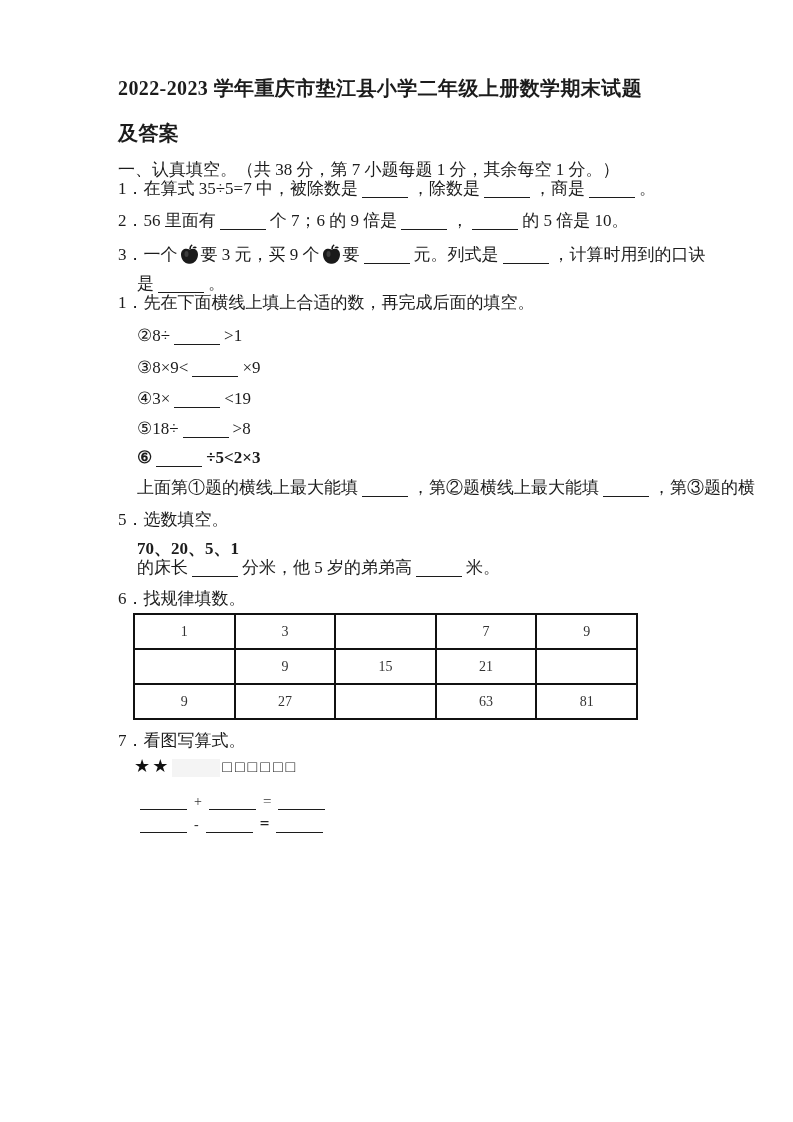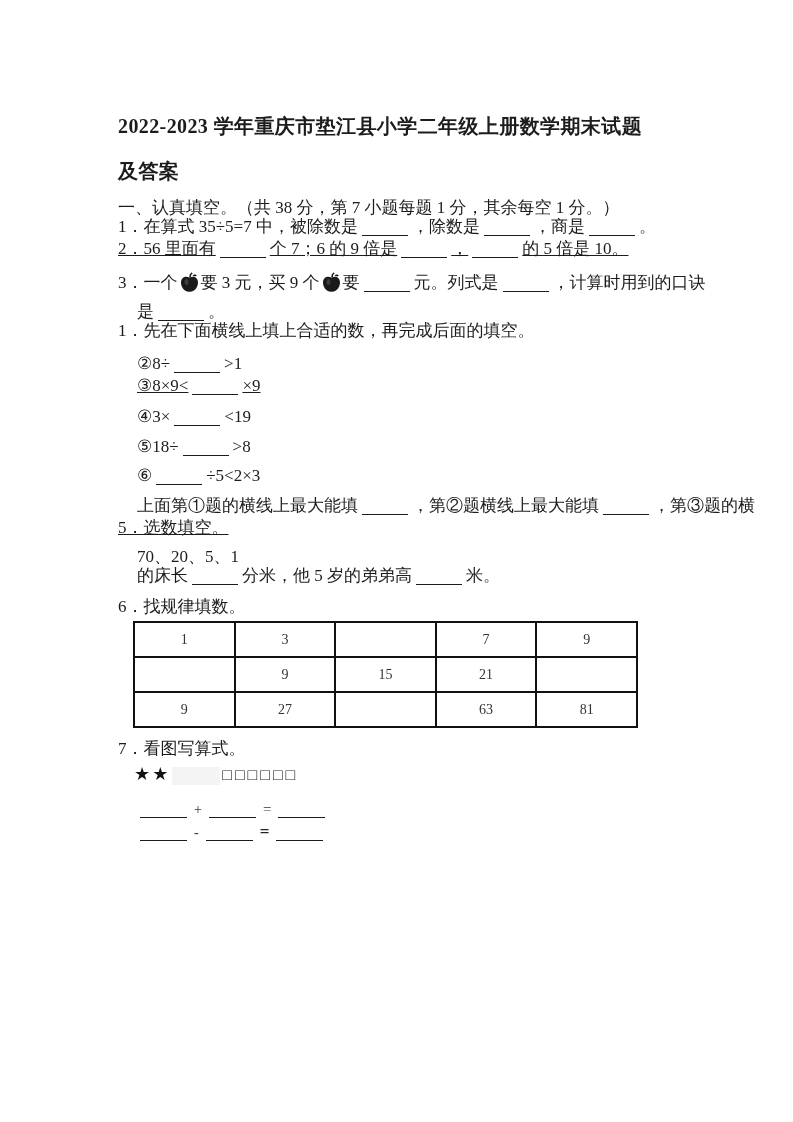--- a/index.html
+++ b/index.html
@@ -1,25 +1,25 @@
 <!DOCTYPE html>
 <html><head>
 <meta charset="utf-8">
 <style>
   html,body{margin:0;padding:0;background:#ffffff;}
   .page{
     position:relative;width:793px;height:1122px;background:#ffffff;overflow:hidden;
     font-family:"Liberation Serif","DejaVu Serif",serif;color:#1c1c1c;
   }
-  .content{position:absolute;left:118px;top:12px;width:562px;padding-top:101px;}
+  .content{position:absolute;left:118px;top:0;width:562px;padding-top:75px;}
   .title-line{font-size:20px;font-weight:bold;line-height:26px;letter-spacing:.4px;white-space:nowrap;}
   .title-line2{margin-top:19px;}
   .line{font-size:17px;line-height:19px;white-space:nowrap;}
-  .ind{margin-left:19px;}.m9{margin-top:9px;}.m10{margin-top:10px;}.m11{margin-top:11px;}
-  .m12{margin-top:12px;}.m13{margin-top:3px;text-decoration:underline;}.m14{margin-top:14px;}.m15{}
+  .ind{margin-left:19px;}.m9{margin-top:9px;}.m10{margin-top:10px;font-weight:bold;}.m11{margin-top:11px;}
+  .m12{margin-top:12px;}.m13{margin-top:13px;}.m14{margin-top:14px;}.m15{}
   .blank{
     display:inline-block;width:46px;height:14px;border-bottom:1px solid #1c1c1c;
     vertical-align:-4px;margin:0 4px;
   }
   .apple{vertical-align:-5px;margin:0 2px;}
   
   .pattern-table{
     border-collapse:collapse;margin:5px 0 0 15px;table-layout:fixed;width:505px;
   }
   .pattern-table td{

